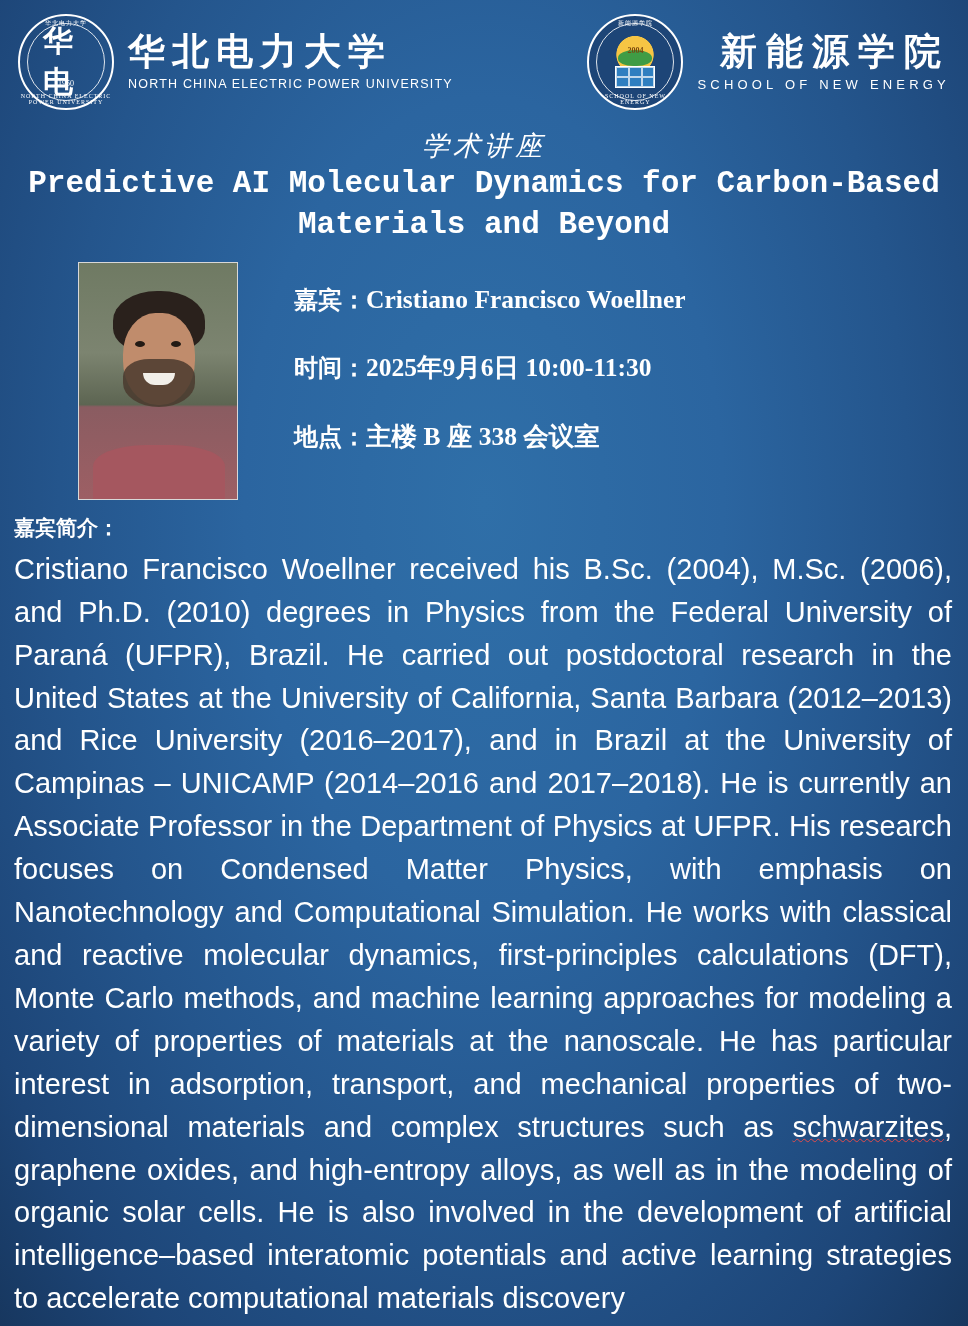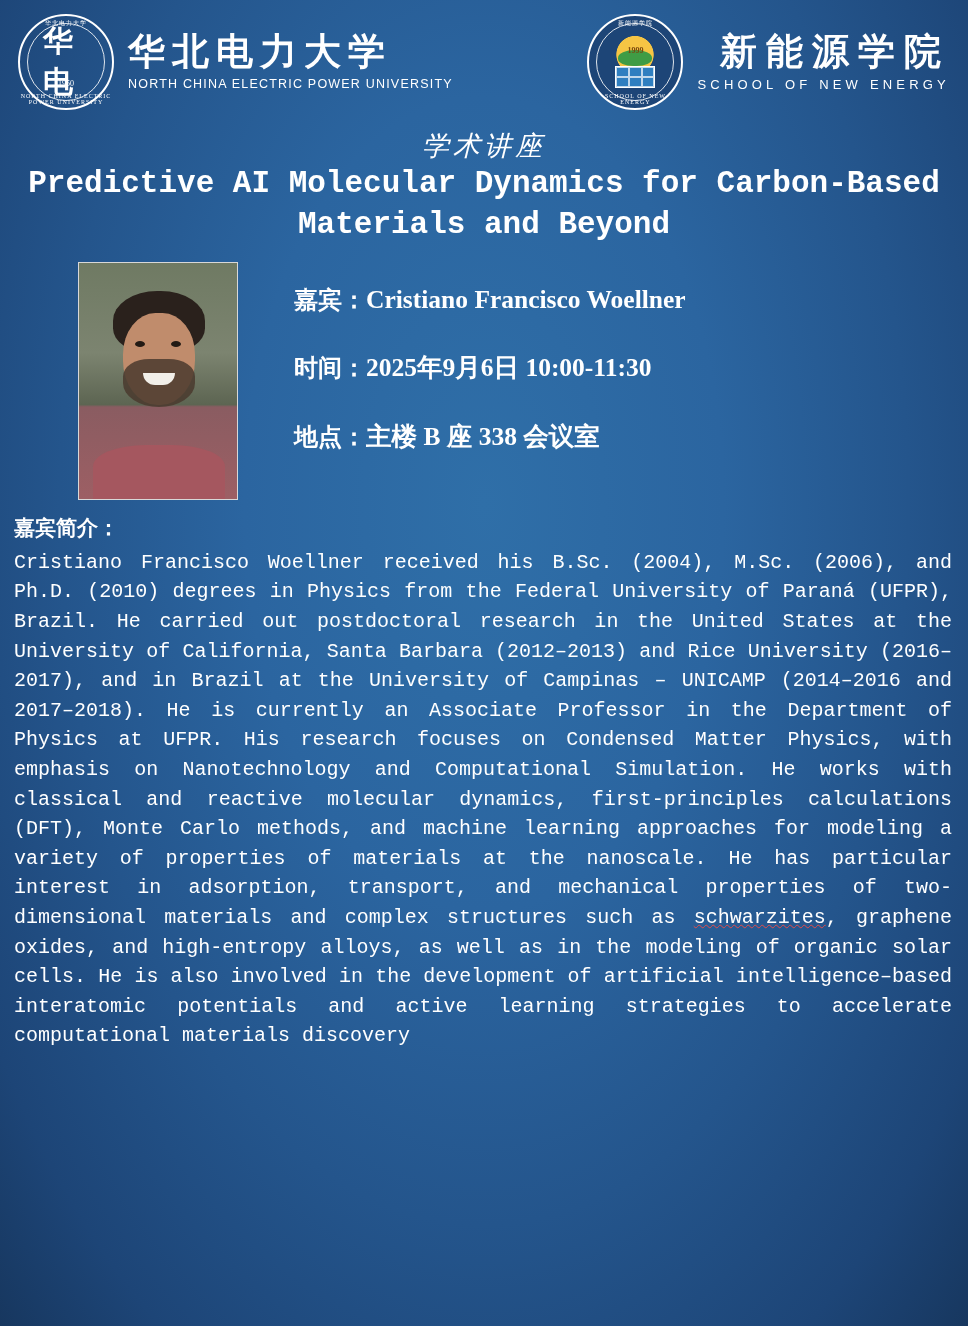--- a/index.html
+++ b/index.html
@@ -244,25 +244,25 @@
 
   
   .bio-heading {
     font-family: "DejaVu Sans", sans-serif;
     font-size: 21px;
     margin: 14px 0 6px 14px;
     font-weight: bold;
   }
   .bio {
     margin: 0 16px 0 14px;
-    font-size: 20px;
+    font-size: 29px;
     line-height: 1.48;
     text-align: justify;
     text-justify: inter-word;
-    font-family: Liberation Mono, monospace;
+    font-family: Liberation Sans, sans-serif;
   }
   .bio .squiggle {
     text-decoration: underline;
     text-decoration-style: wavy;
     text-decoration-color: #e24b4b;
     text-decoration-thickness: 1px;
   }
 </style>
 </head>
 <body>
@@ -281,21 +281,21 @@
       <div class="org-cn">华北电力大学</div>
       <div class="org-en">NORTH CHINA ELECTRIC POWER UNIVERSITY</div>
     </div>
   </div>
 
   <div class="logo-block">
     <div class="seal seal2">
       <div class="seal-inner"></div>
       <div class="ring-text top">新能源学院</div>
       <div class="leaf"></div>
-      <div class="year2">1999</div>
+      <div class="year2">2004</div>
       <div class="panel">
         <span></span>
         <span></span>
         <span></span>
         <span></span>
         <span></span>
         <span></span>
       </div>
       <div class="ring-text bottom">SCHOOL OF NEW ENERGY</div>
     </div>

